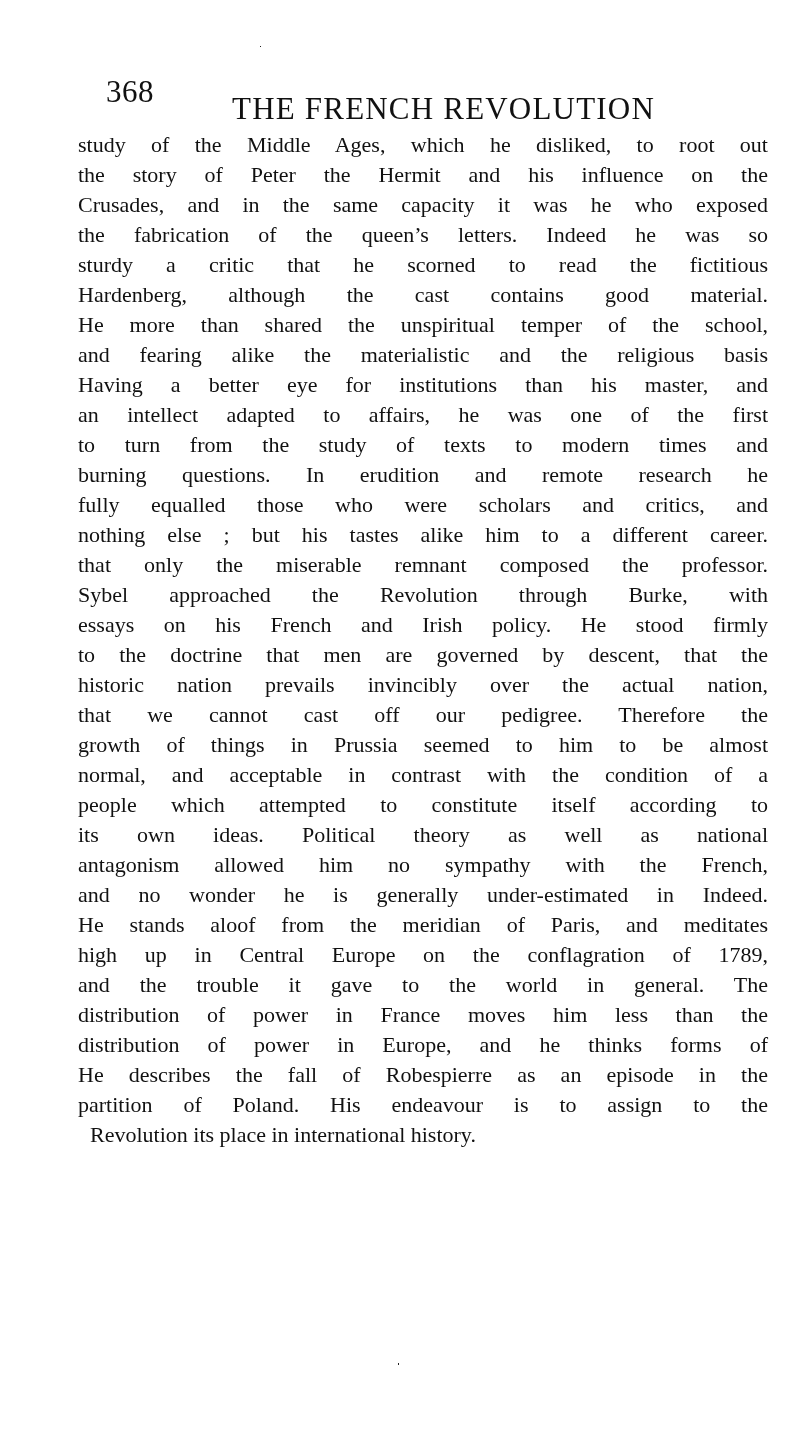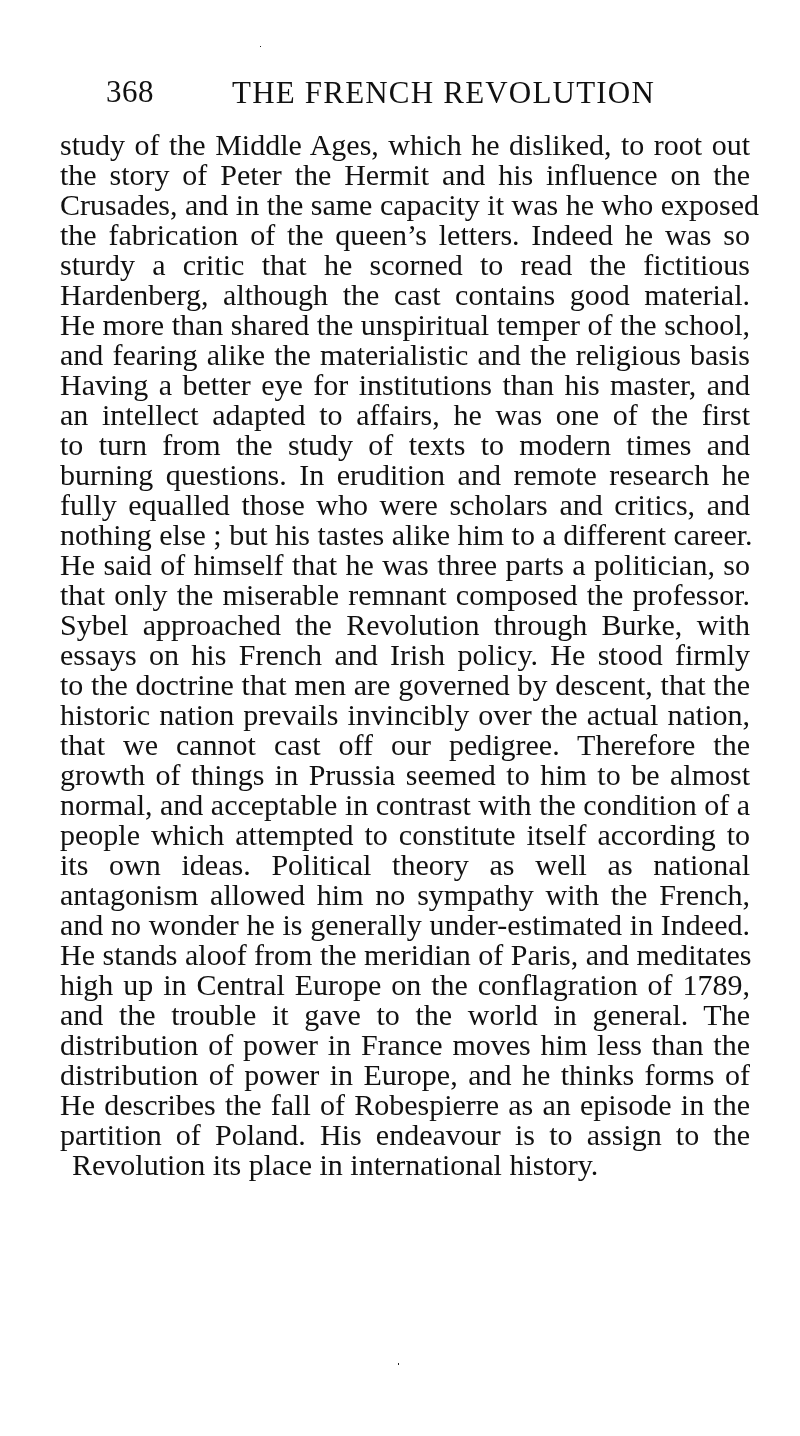--- a/index.html
+++ b/index.html
@@ -36,30 +36,30 @@
       margin-left: 28px;
     }
     .page-number {
       position: absolute;
       left: 0;
       top: 0;
     }
     .running-title {
       position: absolute;
       left: 126px;
-      top: 1px;
+      top: 17px;
       letter-spacing: 1.2px;
     }
 
     .body-text {
       position: absolute;
-      left: 60px;
+      left: 78px;
       top: 130px;
       width: 690px;
-      font-size: 30px;
+      font-size: 22px;
     }
     .line {
       display: block;
       height: 30px;
       line-height: 30px;
       white-space: nowrap;
       text-align: justify;
       text-align-last: justify;
     }
     .line.last {
@@ -85,21 +85,20 @@
   <span class="line">sturdy a critic that he scorned to read the fictitious</span>
   <span class="line">Hardenberg, although the cast contains good material.</span>
   <span class="line">He more than shared the unspiritual temper of the school,</span>
   <span class="line">and fearing alike the materialistic and the religious basis</span>
   <span class="line">Having a better eye for institutions than his master, and</span>
   <span class="line">an intellect adapted to affairs, he was one of the first</span>
   <span class="line">to turn from the study of texts to modern times and</span>
   <span class="line">burning questions.  In erudition and remote research he</span>
   <span class="line">fully equalled those who were scholars and critics, and</span>
   <span class="line">nothing else ;  but his tastes alike him to a different career.</span>
-  <span class="line">He said of himself that he was three parts a politician, so</span>
   <span class="line">that only the miserable remnant composed the professor.</span>
   <span class="line">Sybel approached the Revolution through Burke, with</span>
   <span class="line">essays on his French and Irish policy.  He stood firmly</span>
   <span class="line">to the doctrine that men are governed by descent, that the</span>
   <span class="line">historic nation prevails invincibly over the actual nation,</span>
   <span class="line">that we cannot cast off our pedigree.  Therefore the</span>
   <span class="line">growth of things in Prussia seemed to him to be almost</span>
   <span class="line">normal, and acceptable in contrast with the condition of a</span>
   <span class="line">people which attempted to constitute itself according to</span>
   <span class="line">its own ideas.  Political theory as well as national</span>

